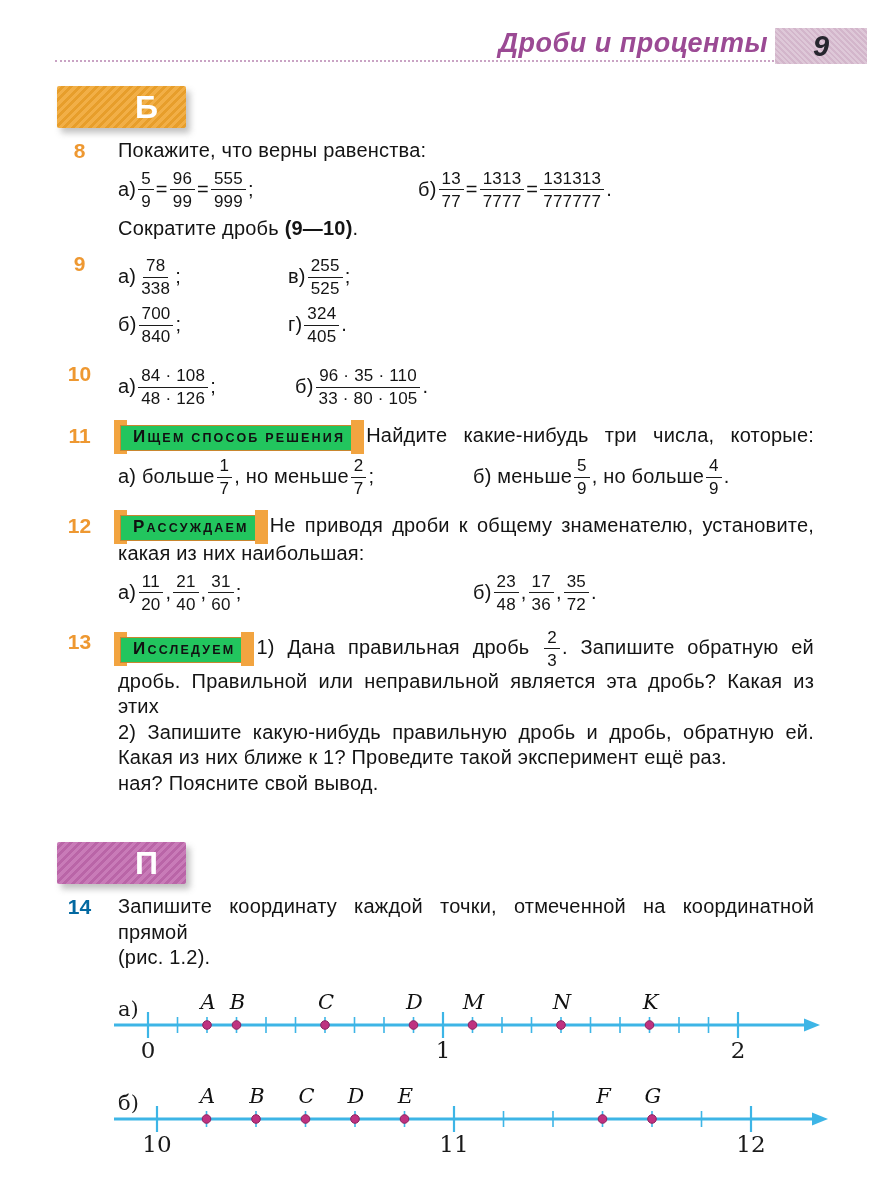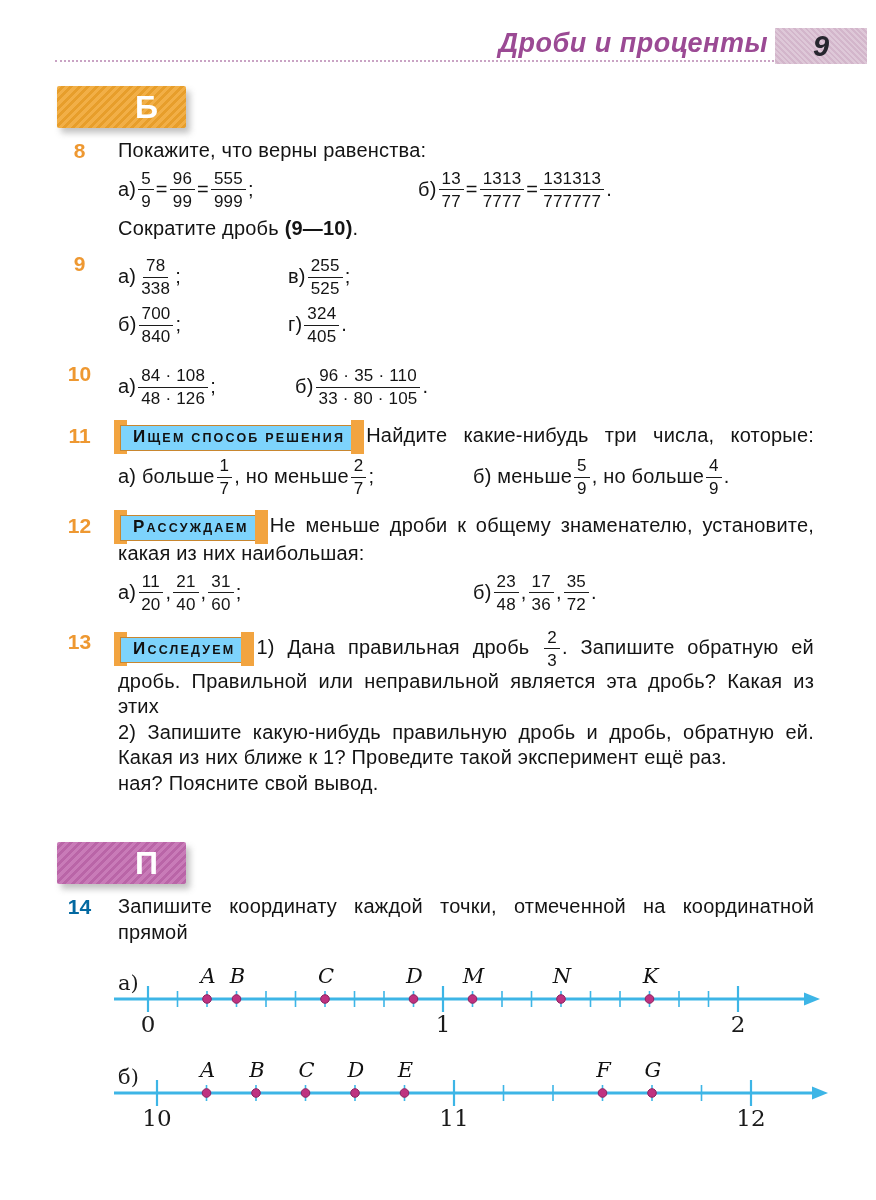--- a/index.html
+++ b/index.html
@@ -44,21 +44,21 @@
   .frac{display:inline-flex;flex-direction:column;align-items:center;vertical-align:middle;
         margin:0 2px;line-height:1;font-size:17px;}
   .fn{padding:0 3px 2.5px;border-bottom:1.7px solid #1c1c1c;white-space:nowrap;}
   .fd{padding:2.5px 3px 0;white-space:nowrap;}
 
   
   .badge{position:relative;display:inline-block;margin:0 8px 0 2px;vertical-align:middle;}
   .badge::before,.badge::after{content:"";position:absolute;top:-3px;bottom:-3px;width:13px;background:#f2a440;}
   .badge::before{left:-6px;}
   .badge::after{right:-6px;}
-  .badge-in{position:relative;display:inline-block;background:#7dd3fc;border:1.6px solid #c8862f;
+  .badge-in{position:relative;display:inline-block;background:#22c55e;border:1.6px solid #c8862f;
             padding:2px 12px 3px;font-weight:bold;text-transform:uppercase;letter-spacing:2.2px;
             font-size:12.5px;color:#111;line-height:18px;}
   .badge-in::first-letter{font-size:17px;}
 
   
   .figure{margin-left:33px;margin-top:10px;}
   .figure svg{display:block;}
   .nl2{margin-top:8px;}
 </style>
 </head>
@@ -220,21 +220,21 @@
                 <span class="fd">9</span>
               </span>
               <span class="t">.</span>
             </div>
           </div>
         </div>
       </div>
       <div class="prob">
         <div class="pnum num-orange">12</div>
         <div class="pbody">
-          <div class="line j"><span class="badge"><span class="badge-in">Рассуждаем</span></span><span class="t">Не меньше дроби к общему знаменателю, установите,</span></div>
+          <div class="line j"><span class="badge"><span class="badge-in">Рассуждаем</span></span><span class="t">Не приводя дроби к общему знаменателю, установите,</span></div>
           <div class="line"><span class="t">какая из них наибольшая:</span></div>
           <div class="line fr">
             <div class="col" style="width: 355px;">
               <span class="t">а) </span>
               <span class="frac">
                 <span class="fn">11</span>
                 <span class="fd">20</span>
               </span>
               <span class="t">, </span>
               <span class="frac">
@@ -286,20 +286,21 @@
 
   <div class="sec-box sec-p">
     <span>П</span>
   </div>
 
   <div id="problems-p">
       <div class="prob">
         <div class="pnum num-purple">14</div>
         <div class="pbody">
           <div class="line j"><span class="t">Запишите координату каждой точки, отмеченной на координатной прямой</span></div>
+          <div class="line"><span class="t">(рис. 1.2).</span></div>
         </div>
       </div>
     </div>
 
   <div class="figure">
     <svg id="nl0" class="nl1" width="786" height="86">
         <line x1="24" y1="44" x2="720" y2="44" stroke="#3db5e6" stroke-width="3"></line>
         <polygon points="730,44 714,37.5 714,50.5" fill="#3db5e6"></polygon>
         <line x1="58" y1="31" x2="58" y2="57" stroke="#3db5e6" stroke-width="2.2"></line>
         <line x1="87.5" y1="36" x2="87.5" y2="52" stroke="#3db5e6" stroke-width="1.6"></line>

